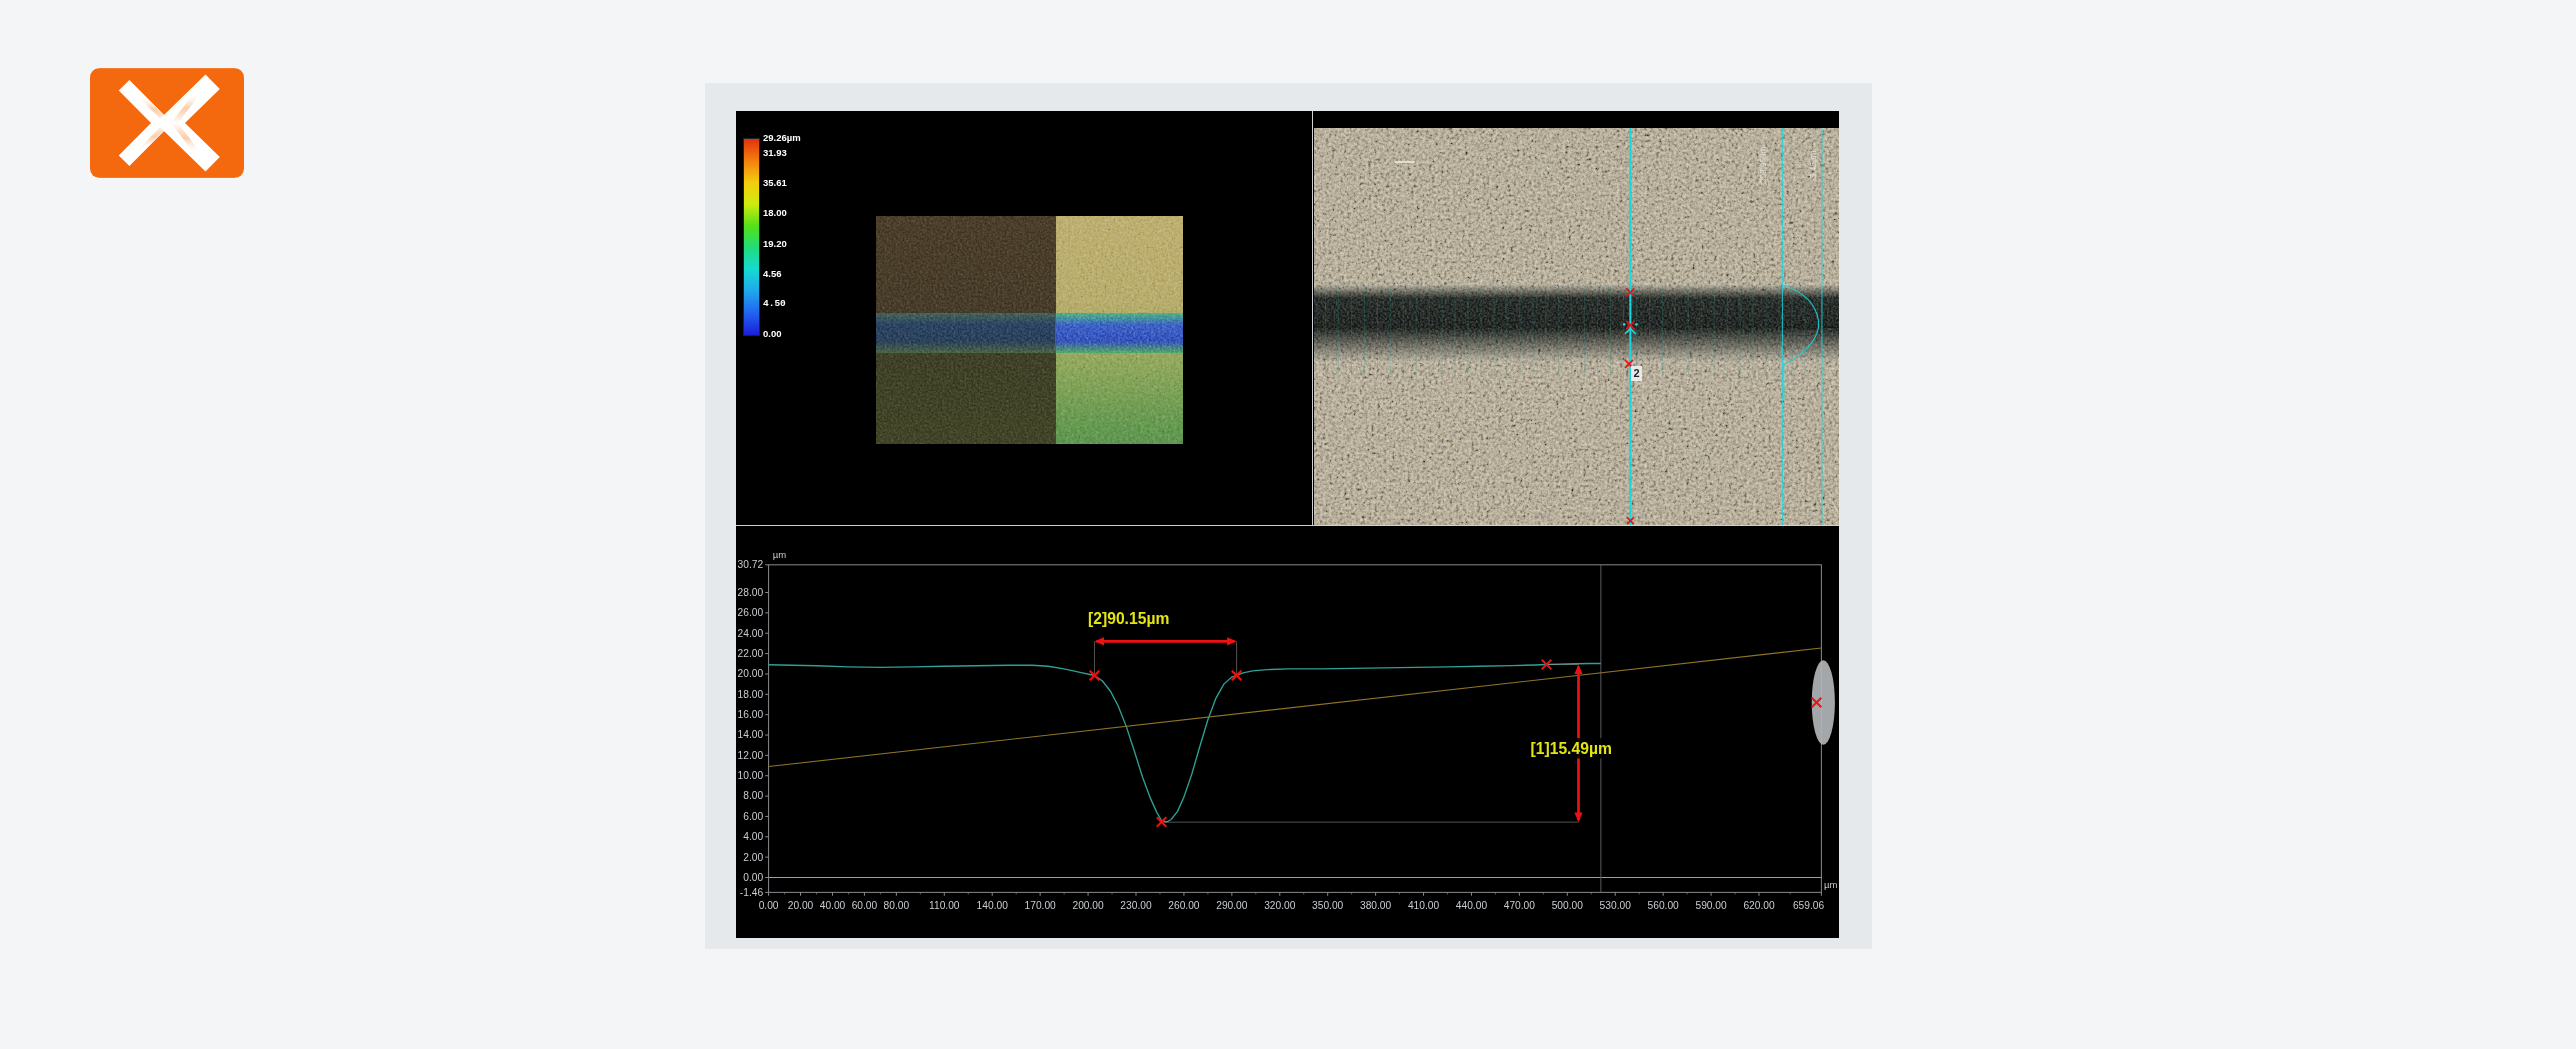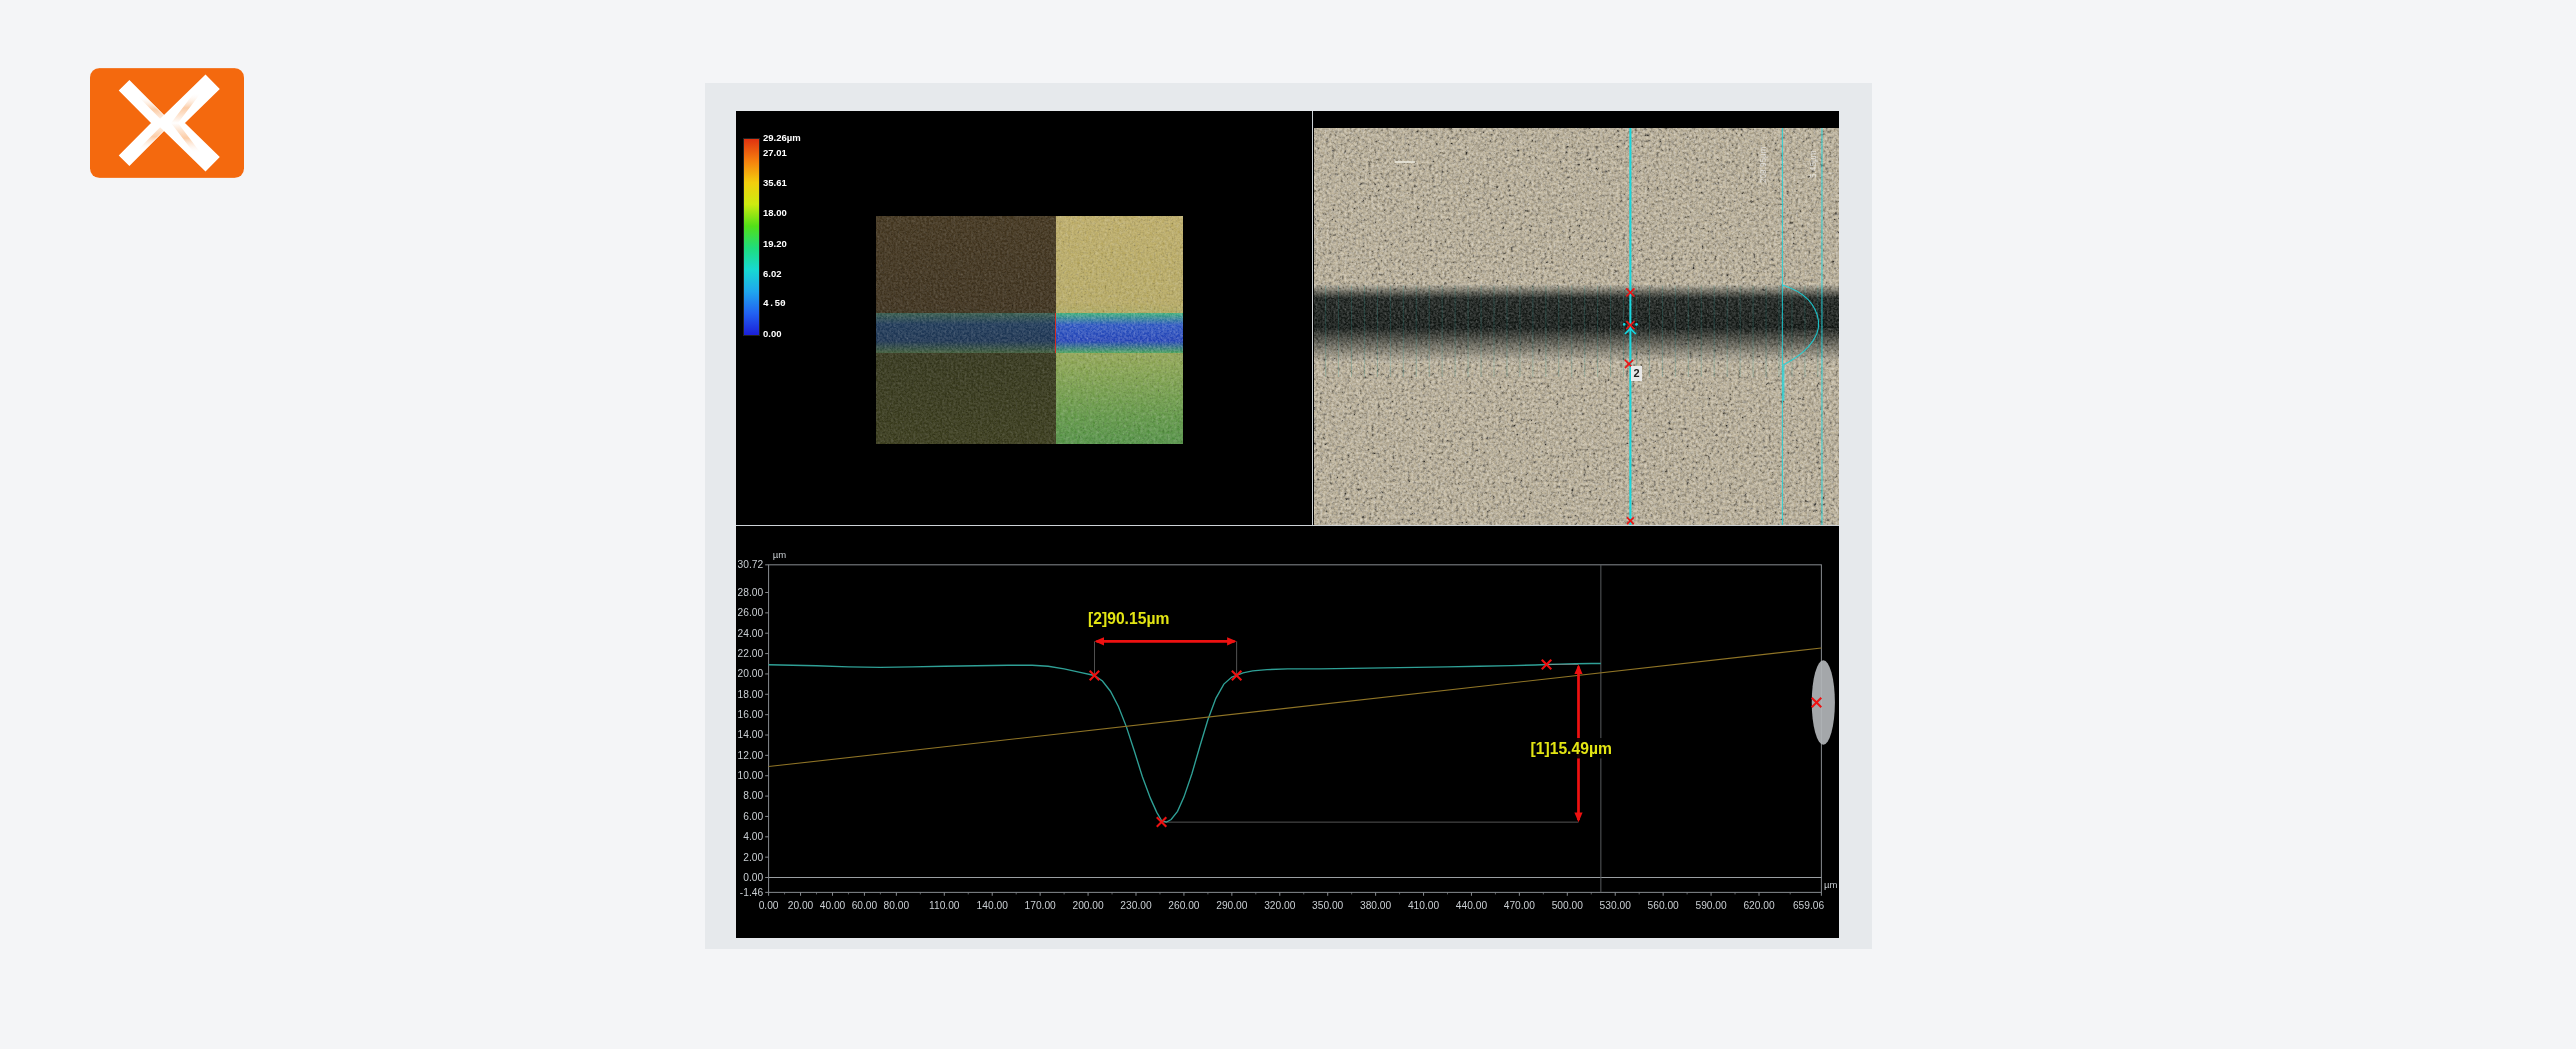--- a/index.html
+++ b/index.html
@@ -58,25 +58,25 @@
   </svg>
 </div>
 
 <div id="panel" class="abs">
   <div id="blackarea" class="abs">
 
     <div class="abs" id="quad-left" style="left:0;top:0;width:576px;height:414px;">
       <div id="colorbar" class="abs" style="background: linear-gradient(rgb(224, 50, 16), rgb(245, 127, 14), rgb(243, 206, 13), rgb(205, 235, 16), rgb(82, 224, 24), rgb(31, 221, 124), rgb(23, 217, 210), rgb(31, 167, 238), rgb(34, 98, 242), rgb(27, 31, 216));"></div>
       <div id="cbar-labels">
           <div class="cbar-label" style="top: 22px;">29.26µm</div>
-          <div class="cbar-label" style="top: 37px;">27.01</div>
+          <div class="cbar-label" style="top: 37px;">31.93</div>
           <div class="cbar-label" style="top: 67px;">35.61</div>
           <div class="cbar-label" style="top: 97px;">18.00</div>
           <div class="cbar-label" style="top: 128px;">19.20</div>
-          <div class="cbar-label" style="top: 158px;">6.02</div>
+          <div class="cbar-label" style="top: 158px;">4.56</div>
           <div class="cbar-label" style="top: 188px; font-family: Liberation Mono, monospace;">4.50</div>
           <div class="cbar-label" style="top: 218px;">0.00</div>
         </div>
 
       <div id="hmap" class="abs">
 
         <div class="half" style="left:0;width:180px;
              background:linear-gradient(180deg,#483a22 0%,#443722 40%,#3a3c20 62%,#3e401f 100%);">
           <div class="grain" style="filter:url(#nz3);opacity:.55;mix-blend-mode:multiply;"></div>
           <div class="grain" style="filter:url(#nz2);opacity:.22;mix-blend-mode:screen;"></div>

